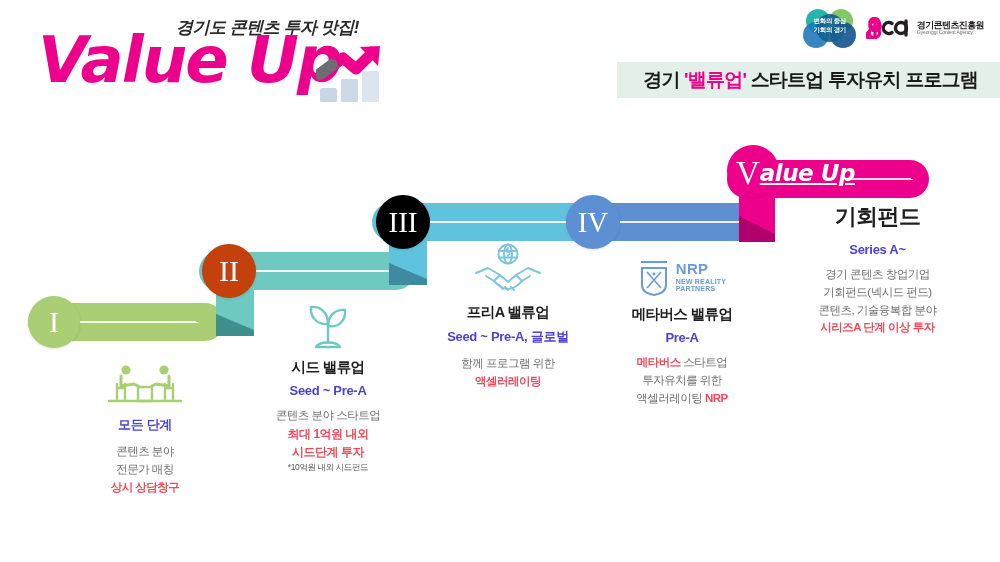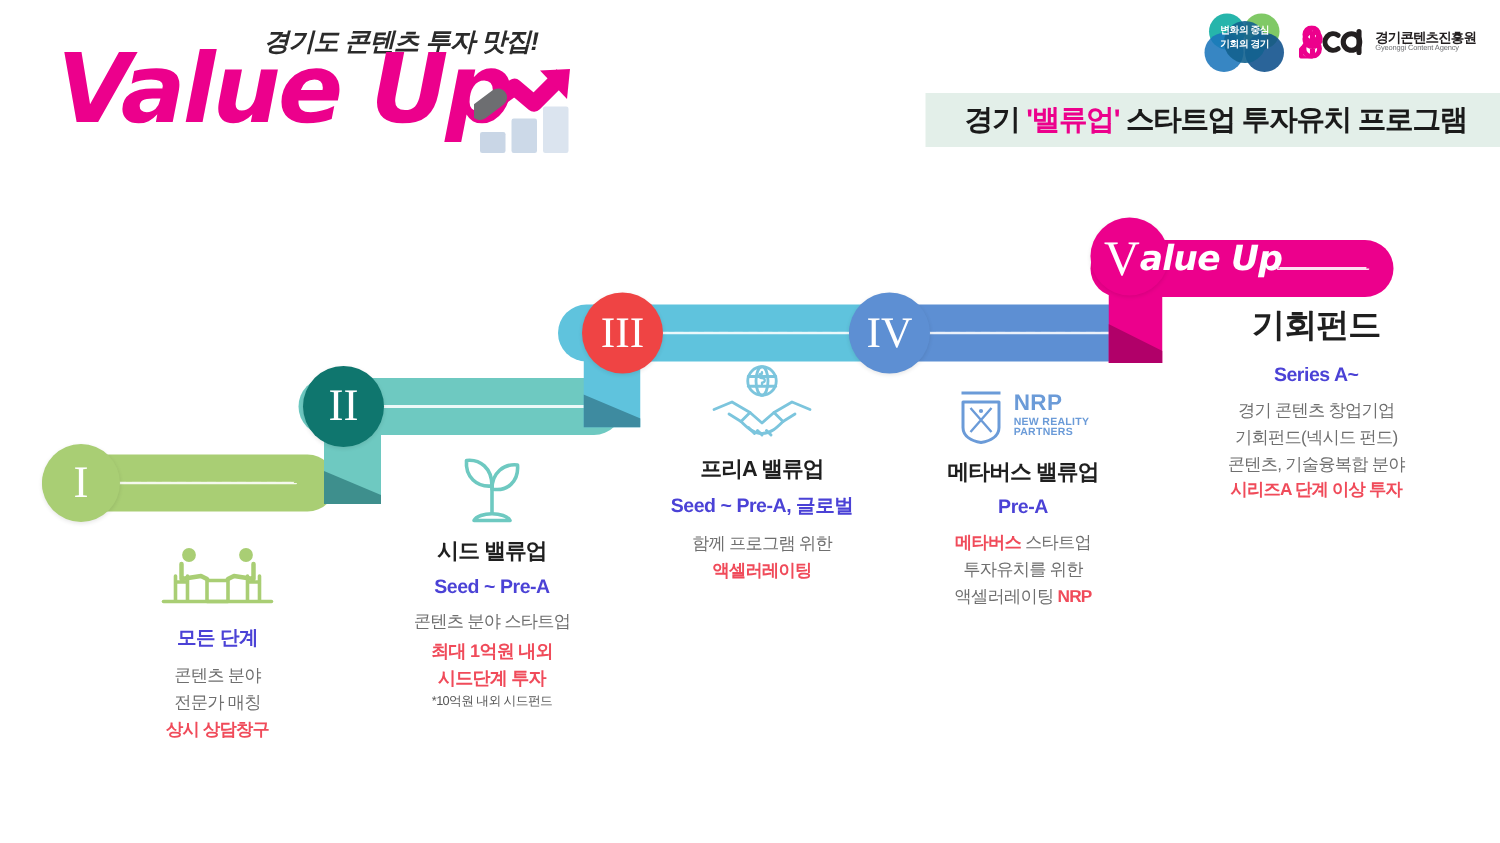--- a/index.html
+++ b/index.html
@@ -102,21 +102,21 @@
   .vu-badge {
     position: absolute; display: flex; align-items: center;
     font-family: "DejaVu Sans", sans-serif;
   }
   .vu-v {
     font-family: "Liberation Serif", "DejaVu Serif", serif;
     font-size: 33px; color: #ffffff; line-height: 1;
   }
   .vu-rest {
     font-size: 23px; font-weight: bold; font-style: italic; color: #ffffff;
-    letter-spacing: -0.5px; line-height: 1;
+    letter-spacing: -0.5px; line-height: 1; text-decoration: underline;
   }
 </style>
 </head>
 <body>
 
 <div class="page">
 
   <div class="logo-block">
     <div class="tagline">경기도 콘텐츠 투자 맛집!</div>
     <div class="logo-word">Value Up</div>
@@ -180,35 +180,35 @@
 
     <div class="step" style="left:199px; top:252px; width:216px; height:95px;">
       <div class="tail" style="left:17px; top:22px; width:38px; height:62px;">
         <svg class="notch" viewBox="0 0 38 62" preserveAspectRatio="none">
           <rect x="0" y="0" width="38" height="62" fill="#6ec9c1"></rect>
           <path d="M0 40 L38 56 L38 62 L0 62 Z" fill="#3e8f8d"></path>
         </svg>
       </div>
       <div class="bar" style="width:216px; background:#6ec9c1;"></div>
       <div class="dash" style="left:44px; width:155px;"></div>
-      <div class="circle" style="left:3px; top:-8px; width:54px; height:54px; background:#0f766e;">
+      <div class="circle" style="left:3px; top:-8px; width:54px; height:54px; background:#c2410c;">
         <span class="numeral" style="font-size:30px;">II</span>
       </div>
     </div>
 
     <div class="step" style="left:372px; top:203px; width:220px; height:95px;">
       <div class="tail" style="left:17px; top:22px; width:38px; height:60px;">
         <svg class="notch" viewBox="0 0 38 60" preserveAspectRatio="none">
           <rect x="0" y="0" width="38" height="60" fill="#5fc3dd"></rect>
           <path d="M0 38 L38 54 L38 60 L0 60 Z" fill="#3e8ba0"></path>
         </svg>
       </div>
       <div class="bar" style="width:220px; background:#5fc3dd;"></div>
       <div class="dash" style="left:48px; width:158px;"></div>
-      <div class="circle" style="left:16px; top:-8px; width:54px; height:54px; background:#ef4444;">
+      <div class="circle" style="left:4px; top:-8px; width:54px; height:54px; background:#000000;">
         <span class="numeral" style="font-size:29px;">III</span>
       </div>
     </div>
 
     <div class="step" style="left:566px; top:203px; width:196px; height:70px;">
       <div class="bar" style="width:196px; background:#5d8fd3;"></div>
       <div class="dash" style="left:48px; width:130px;"></div>
       <div class="circle" style="left:0px; top:-8px; width:54px; height:54px; background:#5d8fd3;">
         <span class="numeral" style="font-size:29px;font-family:Liberation Serif, serif;">IV</span>
       </div>

